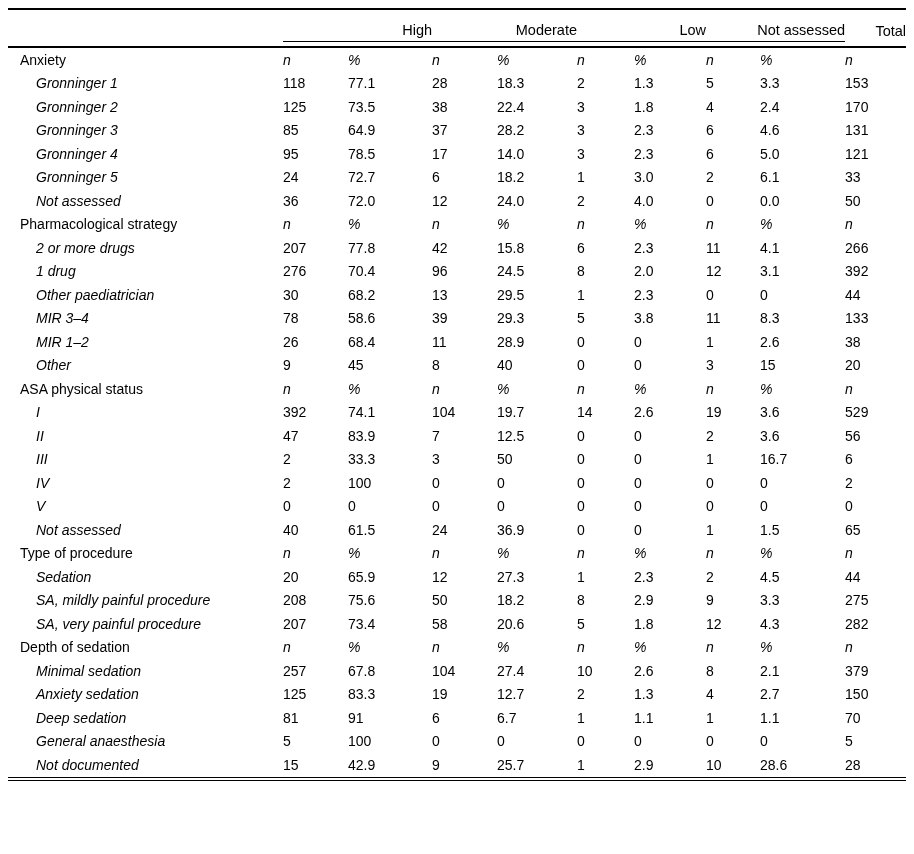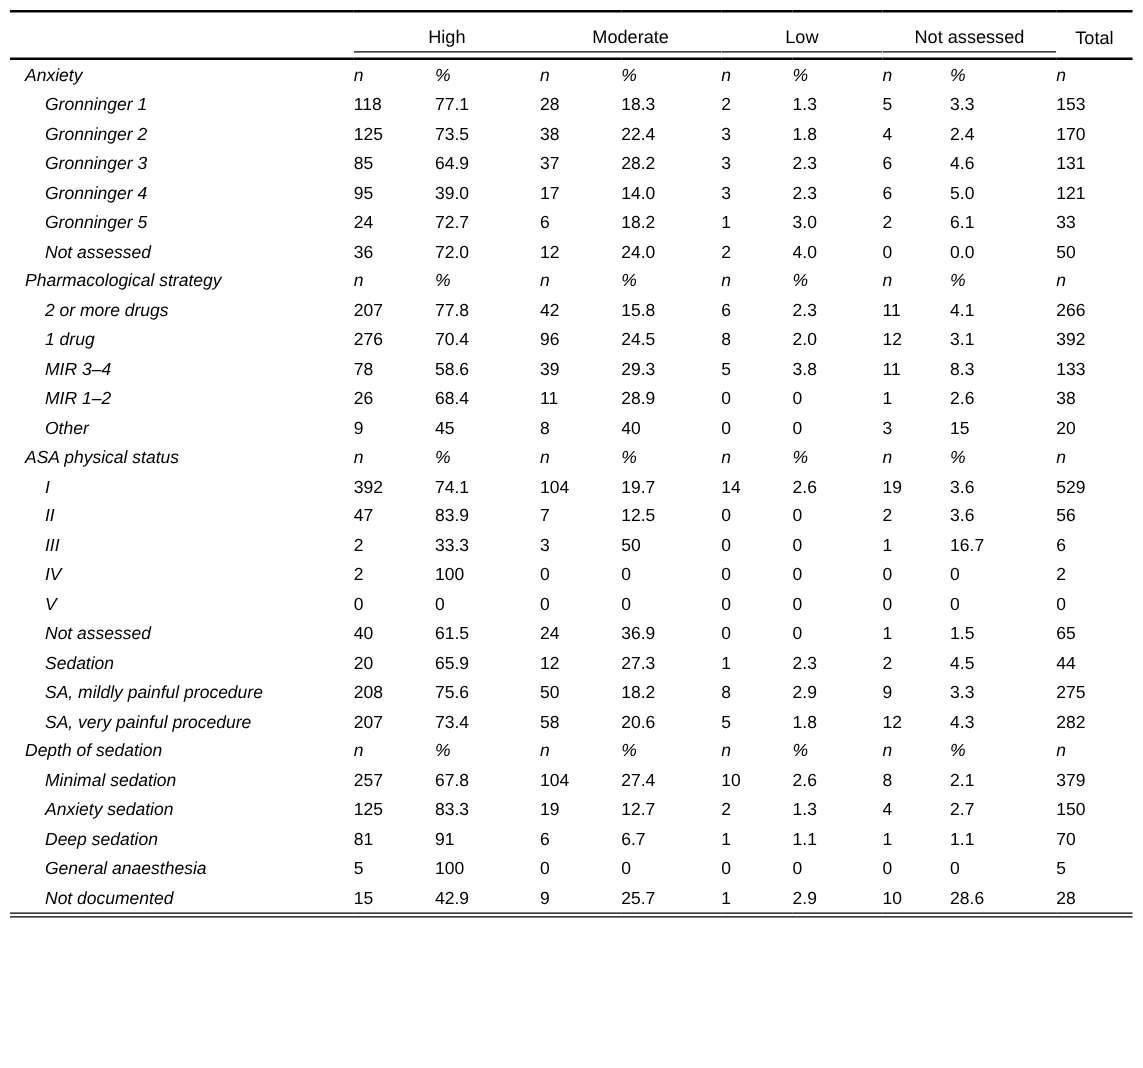--- a/index.html
+++ b/index.html
@@ -32,41 +32,40 @@
   th, td {
     font-weight: normal;
     font-size: 14px;
     text-align: left;
     padding: 0;
     vertical-align: middle;
     white-space: nowrap;
     overflow: hidden;
   }
   th.group {
-    text-align: center;
+    text-align: right;
     height: 36px;
     vertical-align: bottom;
     font-size: 14.5px;
   }
   th.group .glabel {
     display: block;
     padding: 8px 0 3px 0;
     margin-bottom: 4px;
   }
   th.group.underlined .glabel {
     border-bottom: 1px solid #000;
   }
   th.group.total {
-    text-align: center;
+    text-align: right;
   }
   tbody td {
     height: 23.5px;
   }
   td.section-label {
-    font-style: italic;
     padding-left: 12px;
     margin-top: 25px;
   }
   td.stat {
     font-style: italic;
   }
   td.row-label {
     padding-left: 28px;
     font-style: italic;
   }
@@ -161,21 +160,21 @@
           <td class="val">28.2</td>
           <td class="val">3</td>
           <td class="val">2.3</td>
           <td class="val">6</td>
           <td class="val">4.6</td>
           <td class="val">131</td>
         </tr>
         <tr>
           <td class="row-label">Gronninger 4</td>
           <td class="val">95</td>
-          <td class="val">39.0</td>
+          <td class="val">78.5</td>
           <td class="val">17</td>
           <td class="val">14.0</td>
           <td class="val">3</td>
           <td class="val">2.3</td>
           <td class="val">6</td>
           <td class="val">5.0</td>
           <td class="val">121</td>
         </tr>
         <tr>
           <td class="row-label">Gronninger 5</td>
@@ -231,20 +230,32 @@
           <td class="val">70.4</td>
           <td class="val">96</td>
           <td class="val">24.5</td>
           <td class="val">8</td>
           <td class="val">2.0</td>
           <td class="val">12</td>
           <td class="val">3.1</td>
           <td class="val">392</td>
         </tr>
         <tr>
+          <td class="row-label">Other paediatrician</td>
+          <td class="val">30</td>
+          <td class="val">68.2</td>
+          <td class="val">13</td>
+          <td class="val">29.5</td>
+          <td class="val">1</td>
+          <td class="val">2.3</td>
+          <td class="val">0</td>
+          <td class="val">0</td>
+          <td class="val">44</td>
+        </tr>
+        <tr>
           <td class="row-label">MIR 3–4</td>
           <td class="val">78</td>
           <td class="val">58.6</td>
           <td class="val">39</td>
           <td class="val">29.3</td>
           <td class="val">5</td>
           <td class="val">3.8</td>
           <td class="val">11</td>
           <td class="val">8.3</td>
           <td class="val">133</td>
@@ -351,20 +362,32 @@
           <td class="val">61.5</td>
           <td class="val">24</td>
           <td class="val">36.9</td>
           <td class="val">0</td>
           <td class="val">0</td>
           <td class="val">1</td>
           <td class="val">1.5</td>
           <td class="val">65</td>
         </tr>
         <tr>
+          <td class="section-label">Type of procedure</td>
+          <td class="stat">n</td>
+          <td class="stat">%</td>
+          <td class="stat">n</td>
+          <td class="stat">%</td>
+          <td class="stat">n</td>
+          <td class="stat">%</td>
+          <td class="stat">n</td>
+          <td class="stat">%</td>
+          <td class="stat">n</td>
+        </tr>
+        <tr>
           <td class="row-label">Sedation</td>
           <td class="val">20</td>
           <td class="val">65.9</td>
           <td class="val">12</td>
           <td class="val">27.3</td>
           <td class="val">1</td>
           <td class="val">2.3</td>
           <td class="val">2</td>
           <td class="val">4.5</td>
           <td class="val">44</td>

